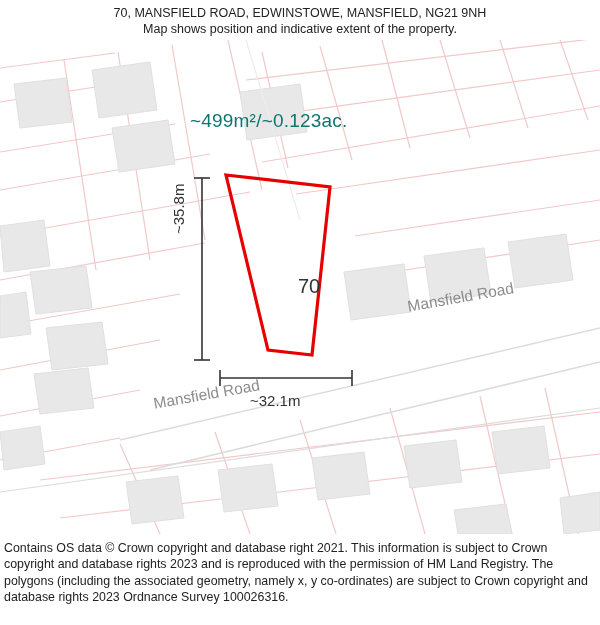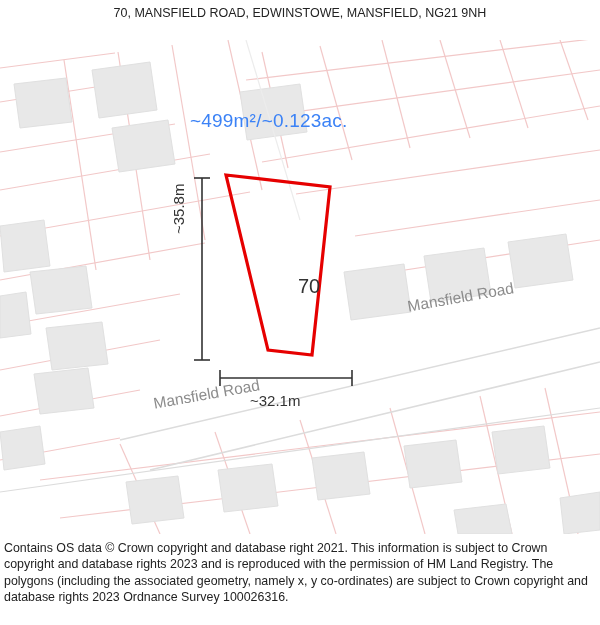--- a/index.html
+++ b/index.html
@@ -51,21 +51,21 @@
   .map-svg {
     position: absolute;
     top: 0;
     left: 0;
   }
   .area-label {
     position: absolute;
     left: 190px;
     top: 70px;
     font-size: 19px;
-    color: #3b82f6;
+    color: #0f766e;
     letter-spacing: 0.2px;
   }
   .plot-number {
     position: absolute;
     left: 298px;
     top: 235px;
     font-size: 20px;
     color: #333333;
     text-align: center;
   }
@@ -118,20 +118,21 @@
     color: #222222;
   }
 </style>
 </head>
 <body>
 
 <div class="page">
 
   <div class="header">
     <div class="title">70, MANSFIELD ROAD, EDWINSTOWE, MANSFIELD, NG21 9NH</div>
+    <div class="subtitle">Map shows position and indicative extent of the property.</div>
   </div>
 
   <div class="map-wrap">
     <svg class="map-svg" width="600" height="494" viewBox="0 0 600 494">
 
       <g stroke="#f2c8c8" stroke-width="1.2" fill="none">
         <path d="M0 28 L115 13"></path>
         <path d="M0 62 L140 40"></path>
         <path d="M0 112 L175 84"></path>
         <path d="M0 150 L210 114"></path>

